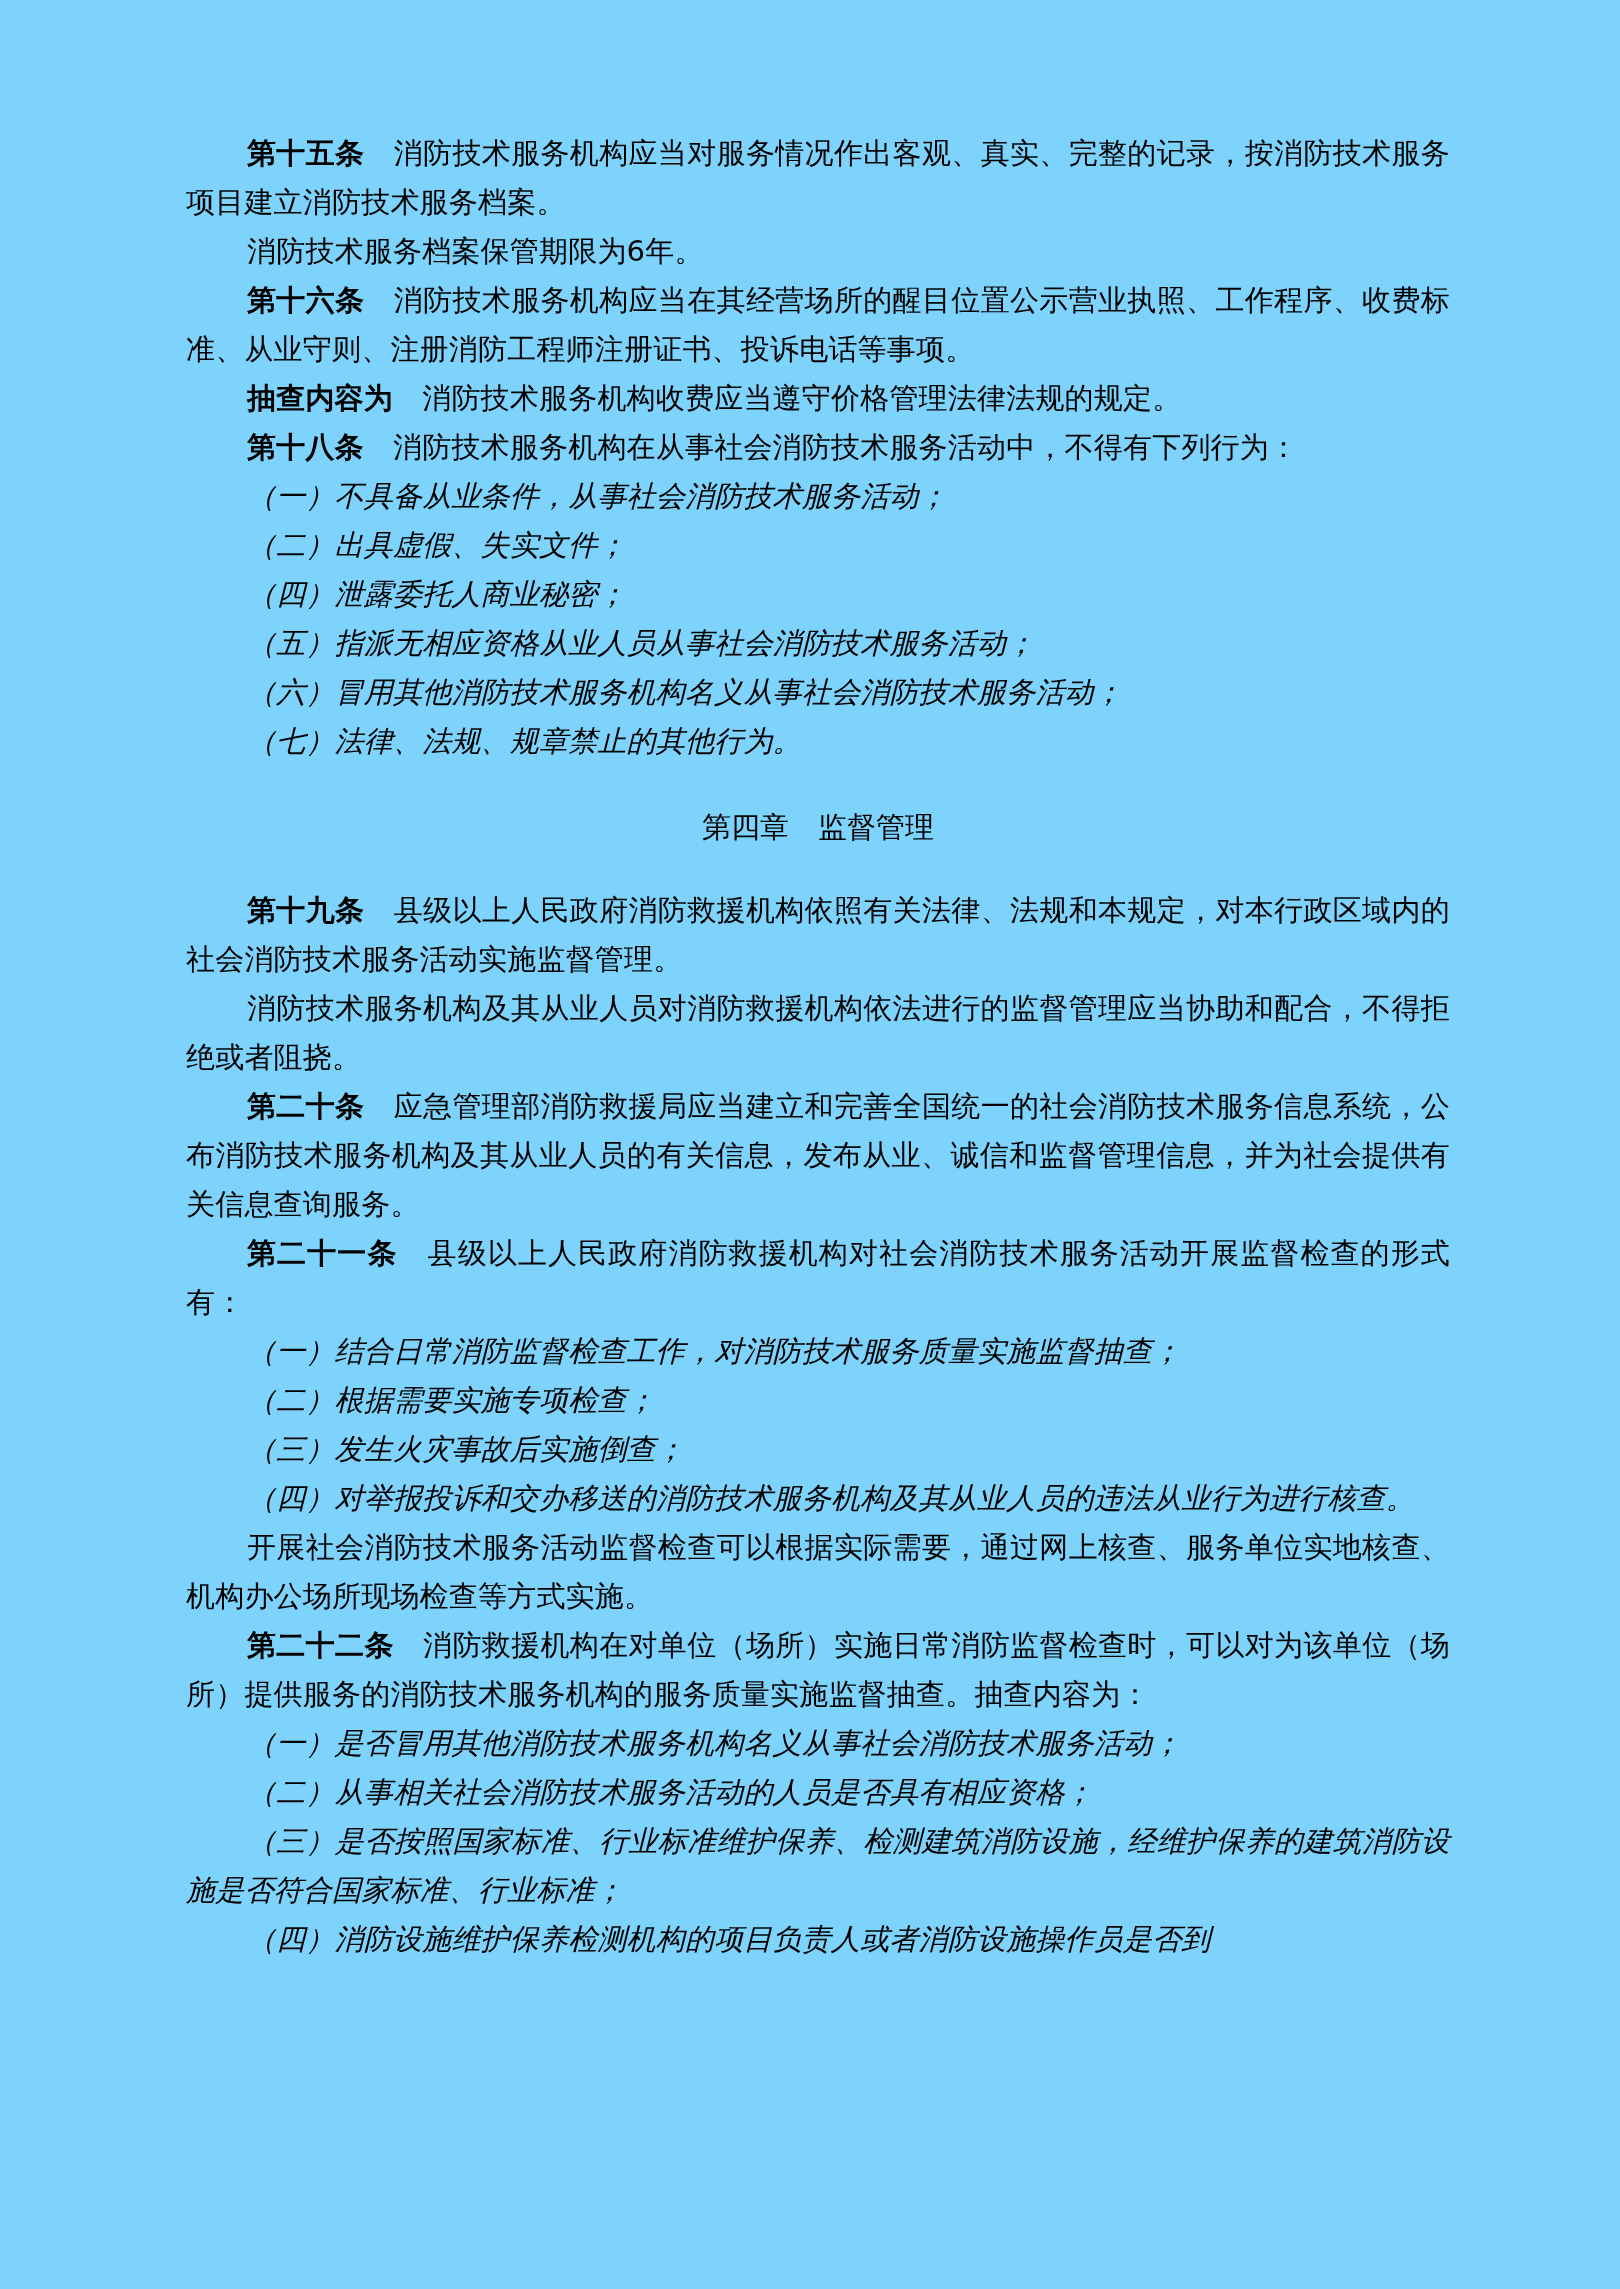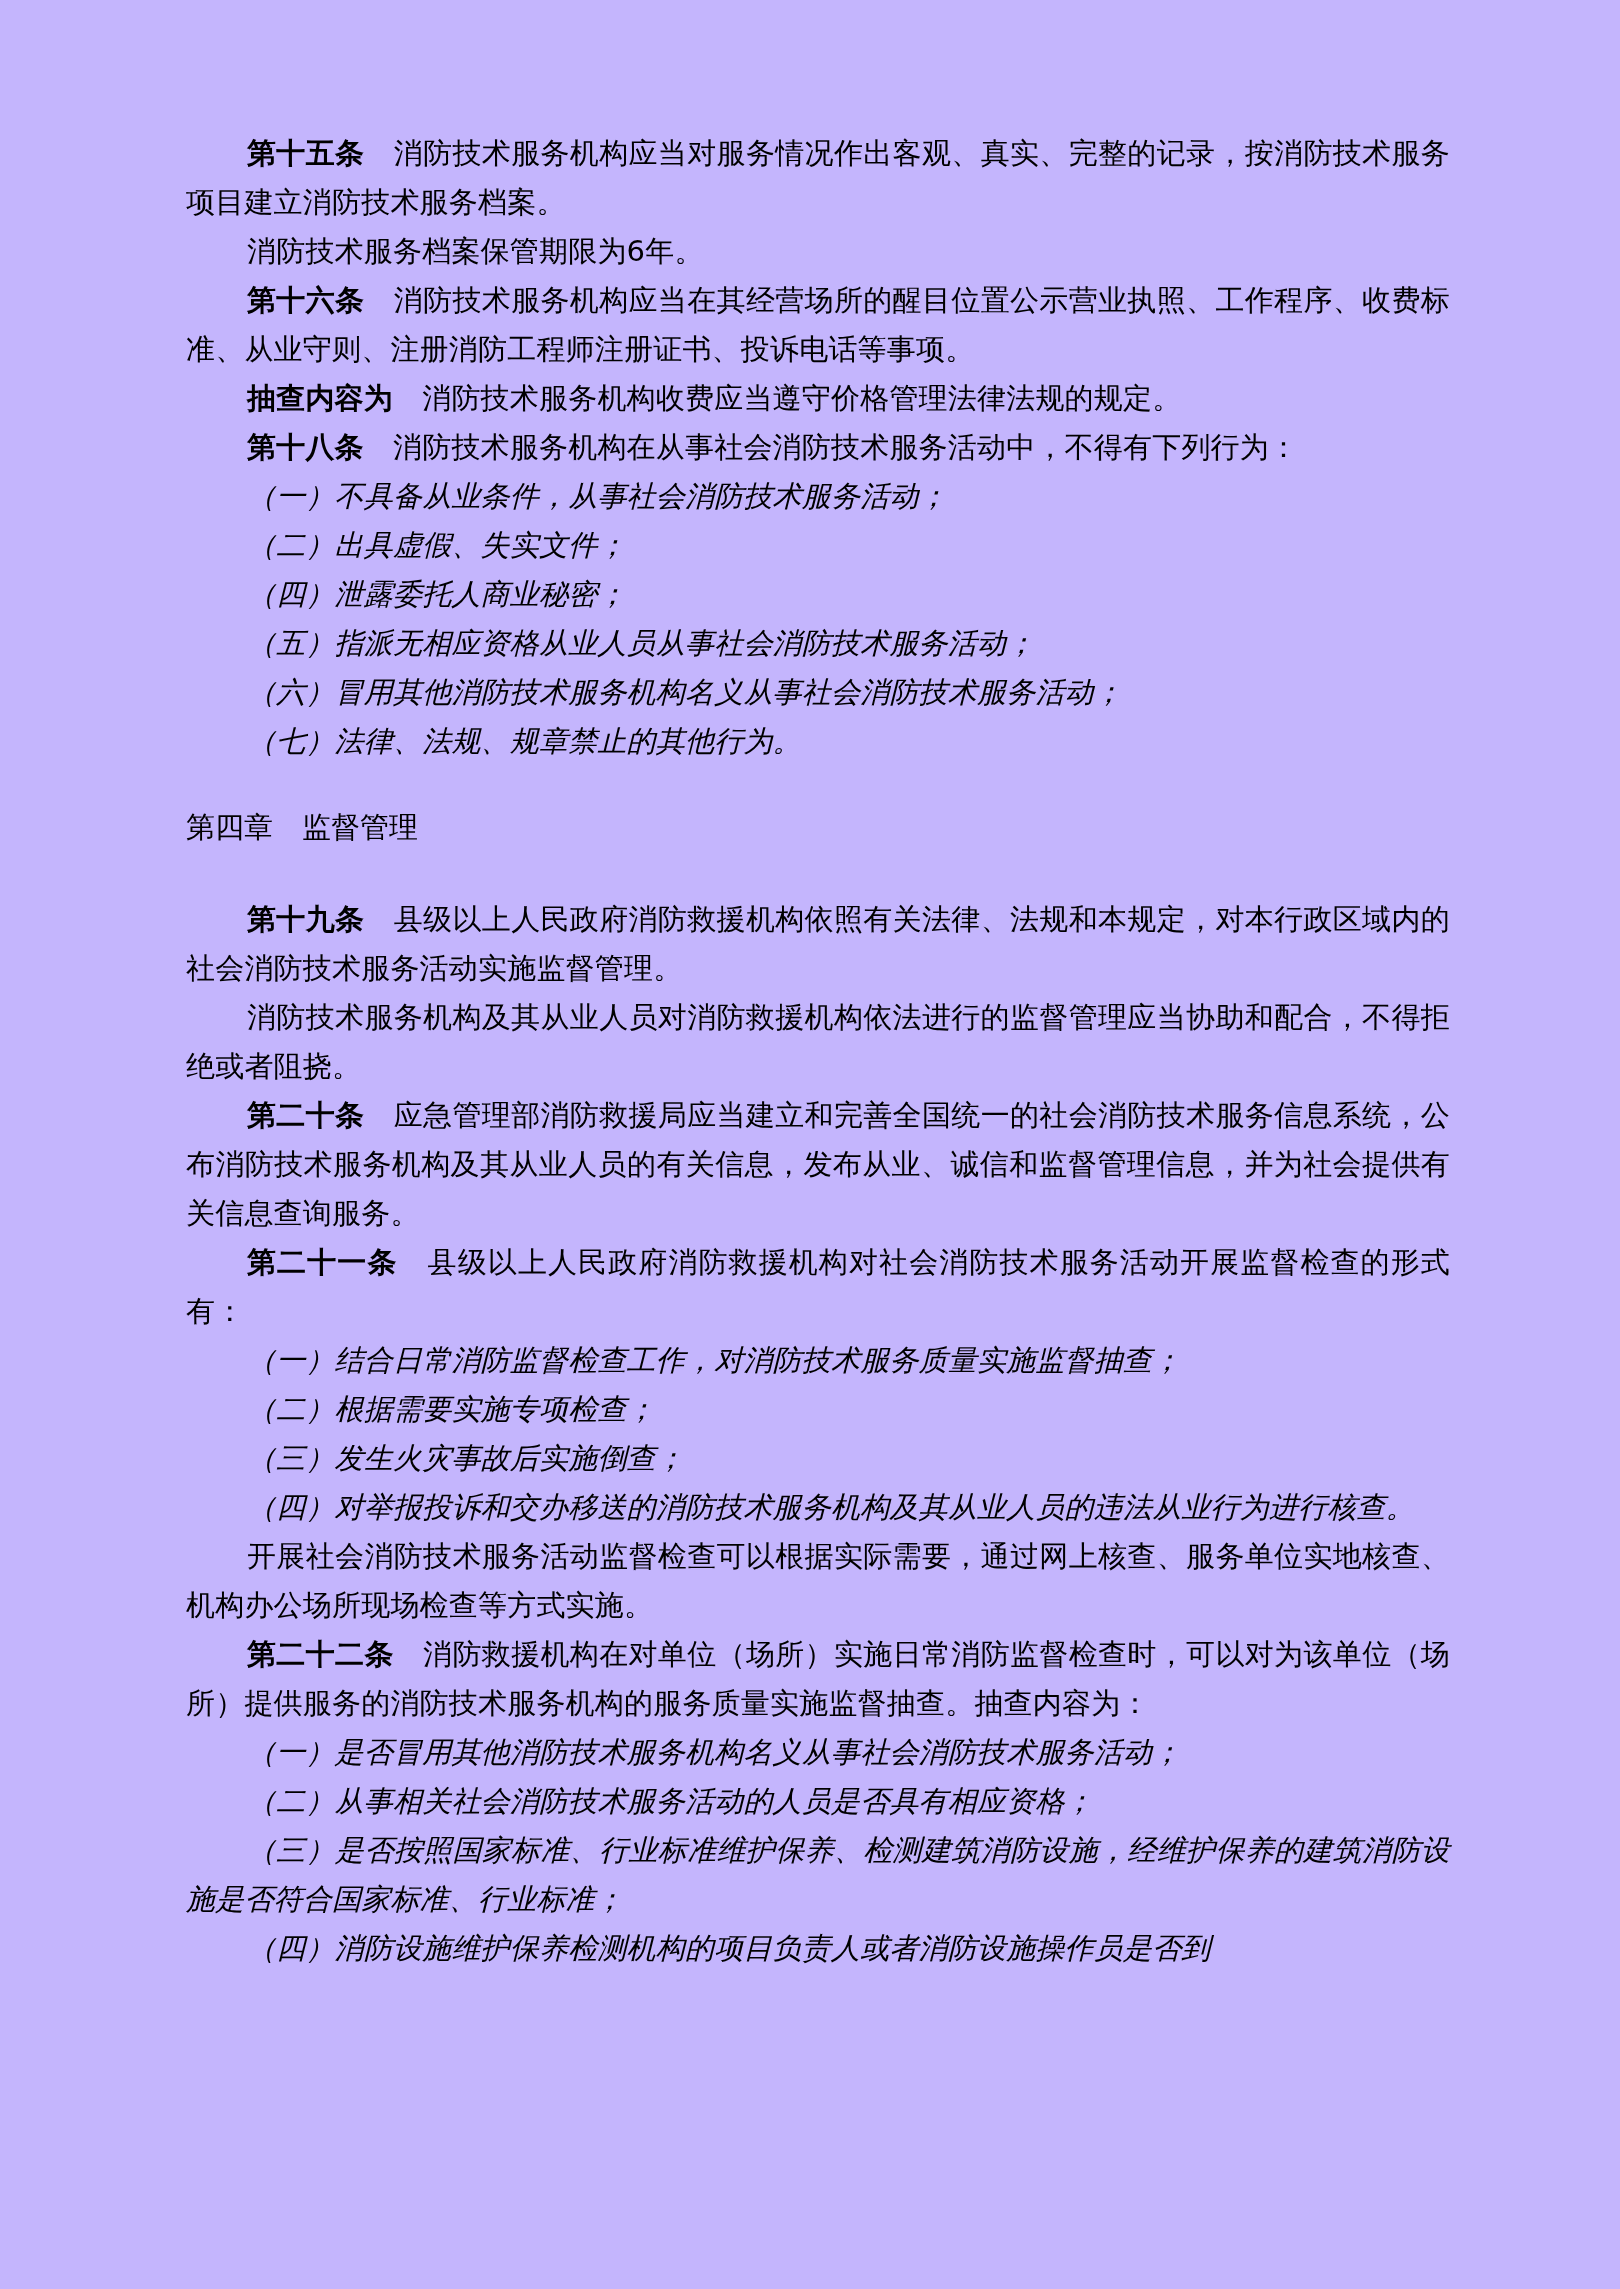--- a/index.html
+++ b/index.html
@@ -9,21 +9,21 @@
   }
   body {
     font-family: "DejaVu Sans", "Liberation Sans", sans-serif;
     color: #000000;
   }
   .page {
     width: 1620px;
     height: 2290px;
     box-sizing: border-box;
     position: relative;
-    background: #c4b5fd;
+    background: #7dd3fc;
     overflow: hidden;
   }
   .content {
     position: absolute;
     left: 186px;
     top: 129px;
     width: 1264px;
   }
   .para {
     font-size: 29px;
@@ -39,21 +39,22 @@
   .indent-list {
     text-indent: 61px;
     font-style: italic;
   }
   .bold-head {
     font-weight: bold;
   }
   .chapter-title {
     font-size: 29px;
     line-height: 49px;
-    margin: 37px 0 43px 0;
+    text-align: center;
+    margin: 37px 0 34px 0;
   }
 </style>
 </head>
 <body>
 
 <div class="page">
   <div class="content">
 
     <p class="para indent2"><span class="bold-head">第十五条</span><span>　</span><span>消防技术服务机构应当对服务情况作出客观、真实、完整的记录，按消防技术服务项目建立消防技术服务档案。</span></p>
 

